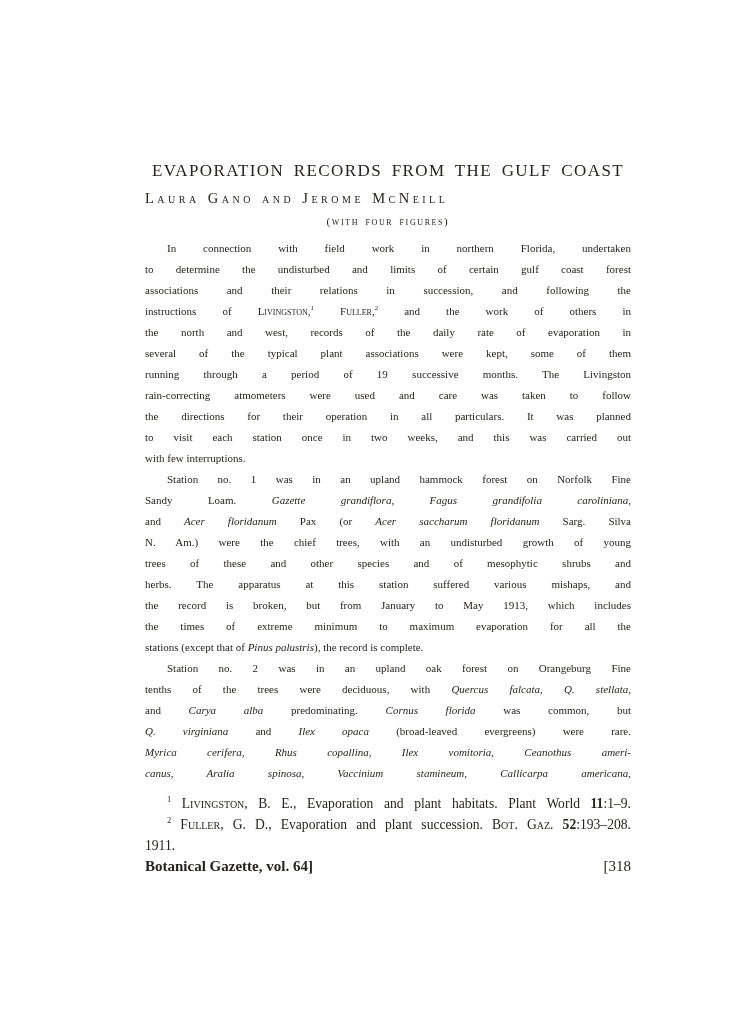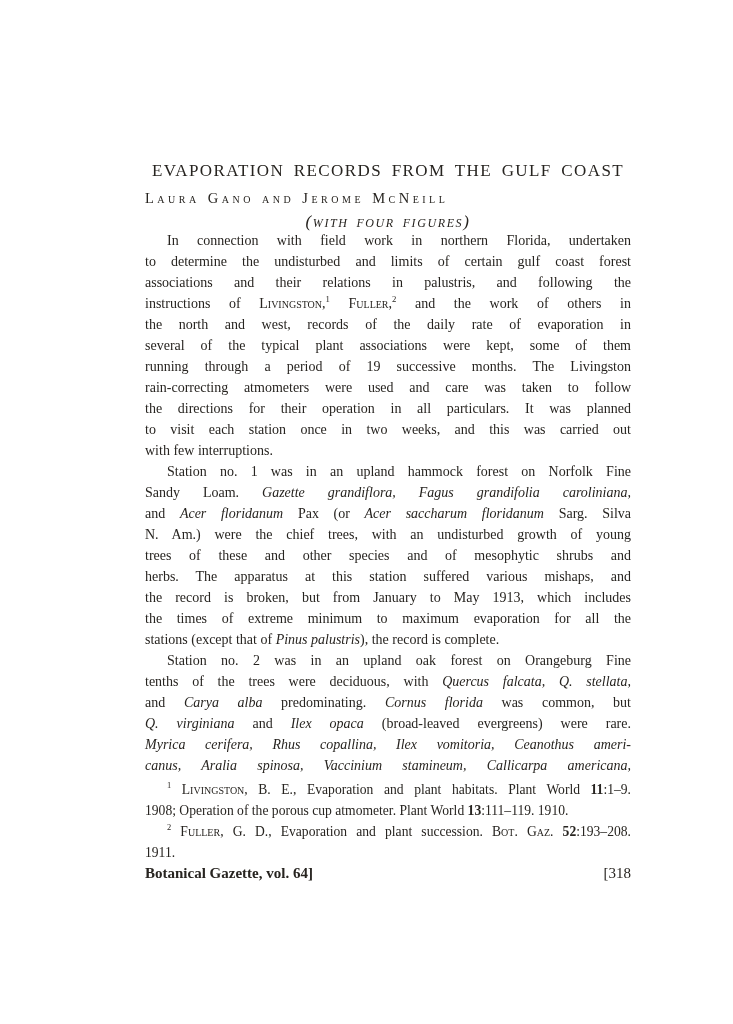--- a/index.html
+++ b/index.html
@@ -36,35 +36,34 @@
   .authors {
     margin-top: 9px;
     font-size: 14.5px;
     line-height: 16px;
     font-variant: small-caps;
     letter-spacing: 3.5px;
     word-spacing: 1px;
   }
   .figures-note {
     margin-top: 7px;
-    font-size: 17px;
+    font-size: 11px;
     line-height: 17px;
     text-align: center;
     font-variant: small-caps;
     letter-spacing: 1.6px;
     word-spacing: 2px;
-    font-style: italic;
   }
   .body-text {
-    margin-top: 0;
-    font-size: 14px;
+    margin-top: 8px;
+    font-size: 11px;
   }
   .body-text .line { line-height: 21px; }
   .footnotes {
-    margin-top: 3px;
+    margin-top: 9px;
     font-size: 13.6px;
   }
   .footnotes .line { line-height: 21px; }
   .line {
     text-align: justify;
     text-align-last: left;
     white-space: normal;
   }
   .line.just {
     text-align-last: justify;
@@ -96,21 +95,21 @@
 
 <div class="page">
   <div class="content">
     <h1 class="article-title">EVAPORATION RECORDS FROM THE GULF COAST</h1>
     <div class="authors">Laura Gano and Jerome McNeill</div>
     <div class="figures-note">(with four figures)</div>
     <div class="body-text">
         <div class="para">
           <div class="line just indent"><span class="seg-p">In connection with field work in northern Florida, undertaken</span></div>
           <div class="line just"><span class="seg-p">to determine the undisturbed and limits of certain gulf coast forest</span></div>
-          <div class="line just"><span class="seg-p">associations and their relations in palustris, and following the</span></div>
+          <div class="line just"><span class="seg-p">associations and their relations in succession, and following the</span></div>
           <div class="line just"><span class="seg-p">instructions of </span><span class="seg-sc">Livingston</span><span class="seg-p">,</span><span class="seg-sup">1</span><span class="seg-p"> </span><span class="seg-sc">Fuller</span><span class="seg-p">,</span><span class="seg-sup">2</span><span class="seg-p"> and the work of others in</span></div>
           <div class="line just"><span class="seg-p">the north and west, records of the daily rate of evaporation in</span></div>
           <div class="line just"><span class="seg-p">several of the typical plant associations were kept, some of them</span></div>
           <div class="line just"><span class="seg-p">running through a period of 19 successive months. The Livingston</span></div>
           <div class="line just"><span class="seg-p">rain-correcting atmometers were used and care was taken to follow</span></div>
           <div class="line just"><span class="seg-p">the directions for their operation in all particulars. It was planned</span></div>
           <div class="line just"><span class="seg-p">to visit each station once in two weeks, and this was carried out</span></div>
           <div class="line"><span class="seg-p">with few interruptions.</span></div>
         </div>
         <div class="para">
@@ -129,21 +128,20 @@
           <div class="line just"><span class="seg-p">tenths of the trees were deciduous, with </span><span class="seg-i">Quercus falcata, Q. stellata,</span></div>
           <div class="line just"><span class="seg-p">and </span><span class="seg-i">Carya alba</span><span class="seg-p"> predominating. </span><span class="seg-i">Cornus florida</span><span class="seg-p"> was common, but</span></div>
           <div class="line just"><span class="seg-i">Q. virginiana</span><span class="seg-p"> and </span><span class="seg-i">Ilex opaca</span><span class="seg-p"> (broad-leaved evergreens) were rare.</span></div>
           <div class="line just"><span class="seg-i">Myrica cerifera, Rhus copallina, Ilex vomitoria, Ceanothus ameri-</span></div>
           <div class="line just"><span class="seg-i">canus, Aralia spinosa, Vaccinium stamineum, Callicarpa americana,</span></div>
         </div>
       </div>
     <div class="footnotes">
         <div class="para">
           <div class="line just indent"><span class="seg-sup">1</span><span class="seg-p"> </span><span class="seg-sc">Livingston</span><span class="seg-p">, B. E., Evaporation and plant habitats. Plant World </span><span class="seg-b">11</span><span class="seg-p">:1–9.</span></div>
-          <div class="line"><span class="seg-p">1908; Operation of the porous cup atmometer. Plant World </span><span class="seg-b">13</span><span class="seg-p">:111–119. 1910.</span></div>
         </div>
         <div class="para">
           <div class="line just indent"><span class="seg-sup">2</span><span class="seg-p"> </span><span class="seg-sc">Fuller</span><span class="seg-p">, G. D., Evaporation and plant succession. </span><span class="seg-sc">Bot. Gaz.</span><span class="seg-p"> </span><span class="seg-b">52</span><span class="seg-p">:193–208.</span></div>
           <div class="line"><span class="seg-p">1911.</span></div>
         </div>
       </div>
     <div class="page-footer">
       <span class="journal-citation">Botanical Gazette, vol. 64]</span>
       <span class="page-number">[318</span>
     </div>

